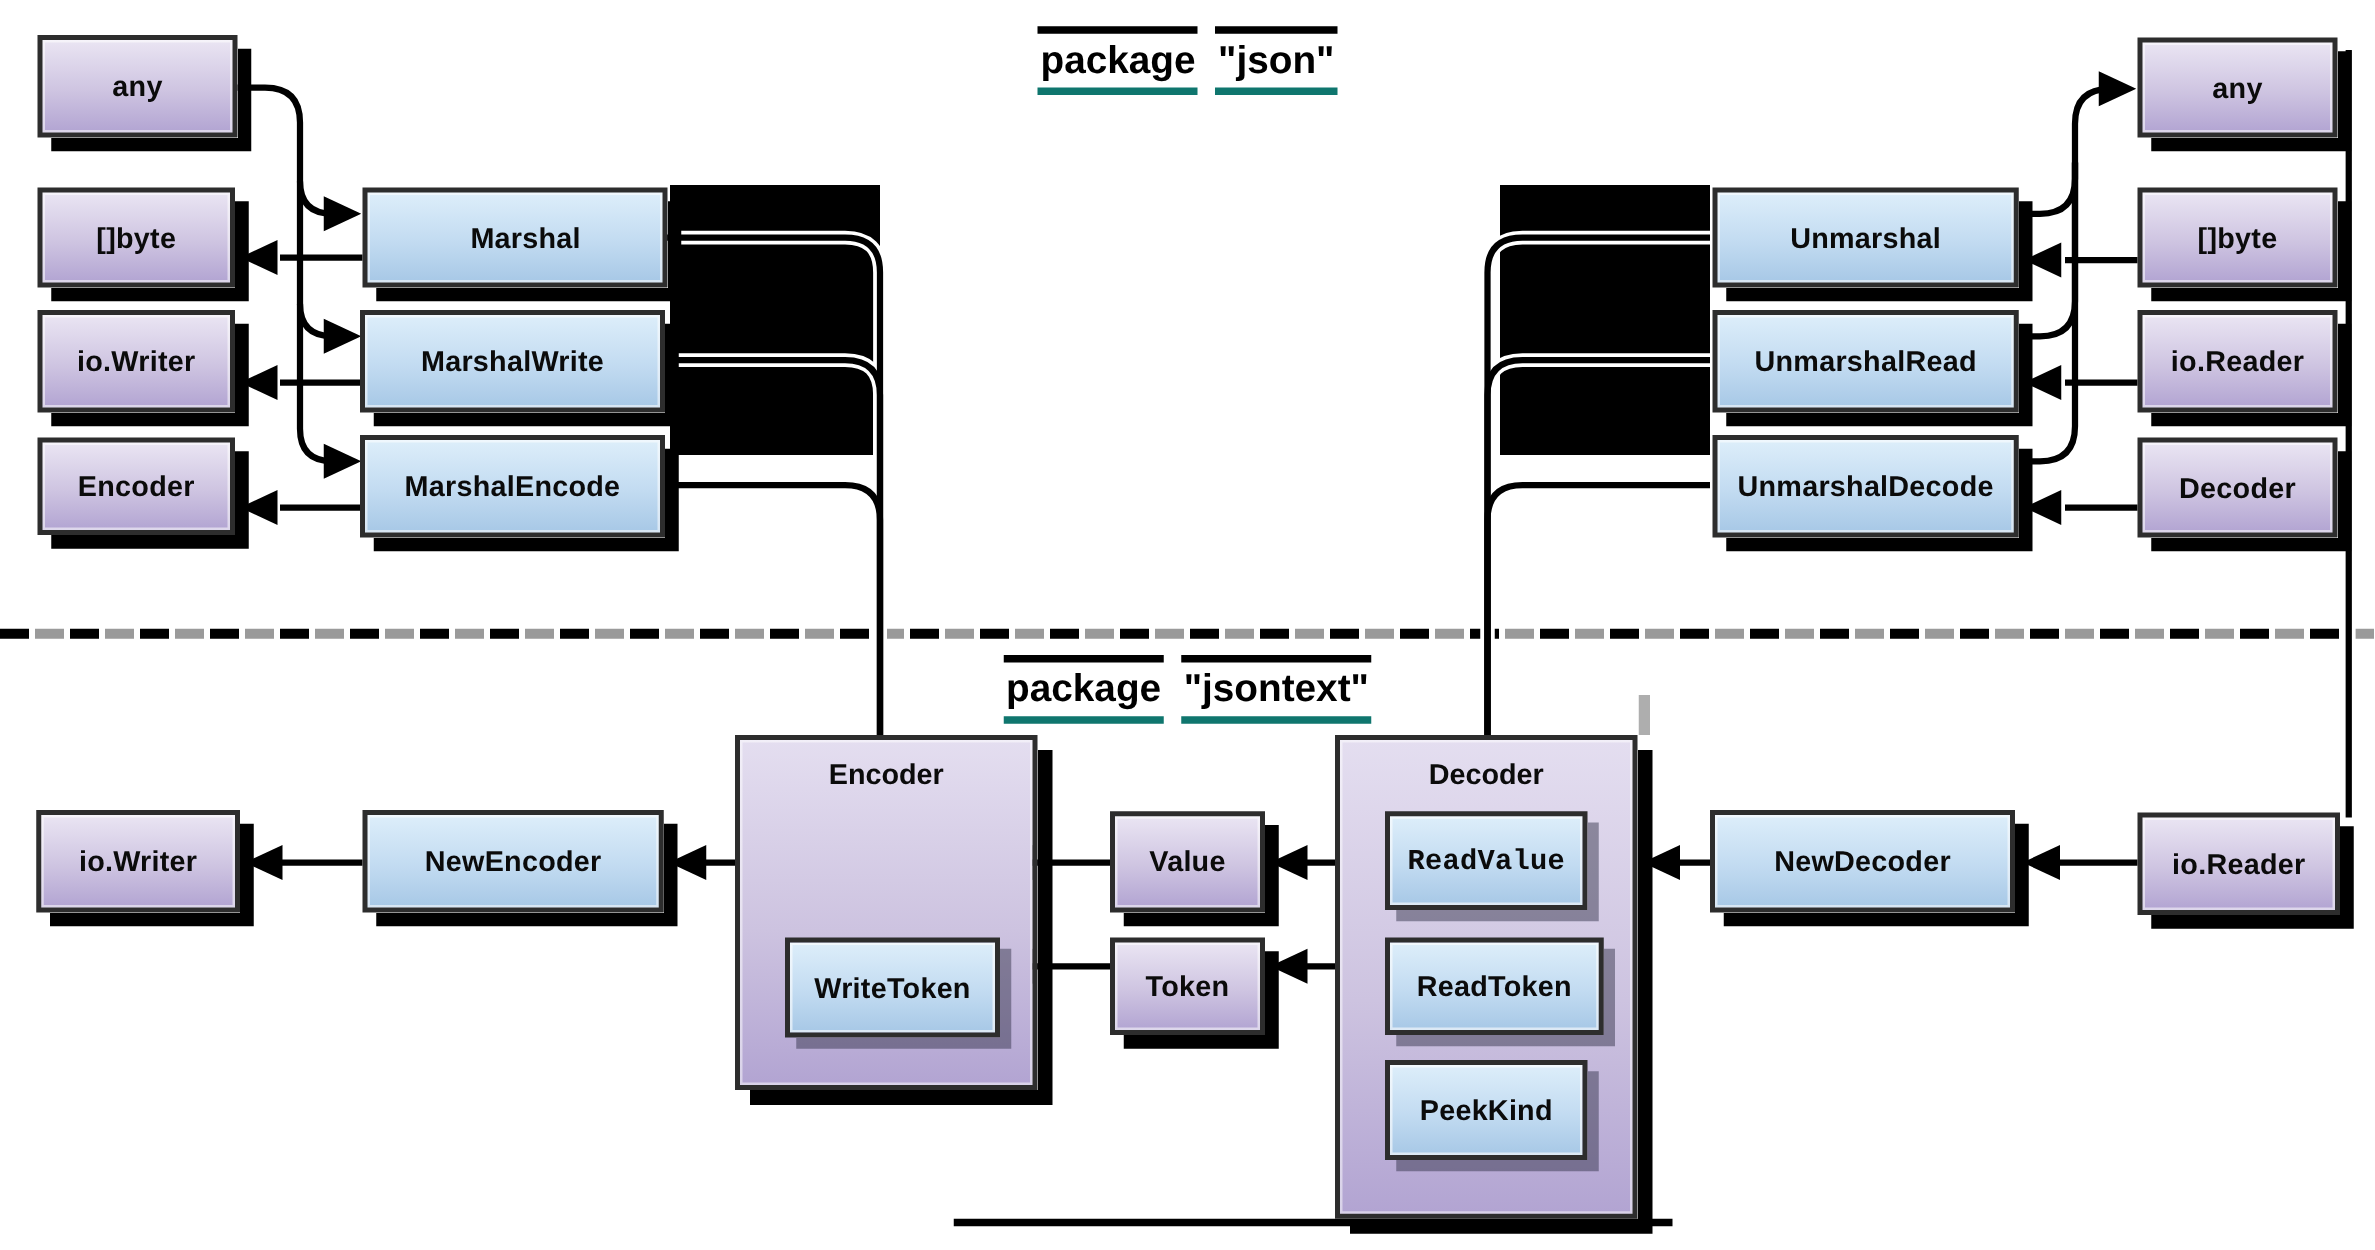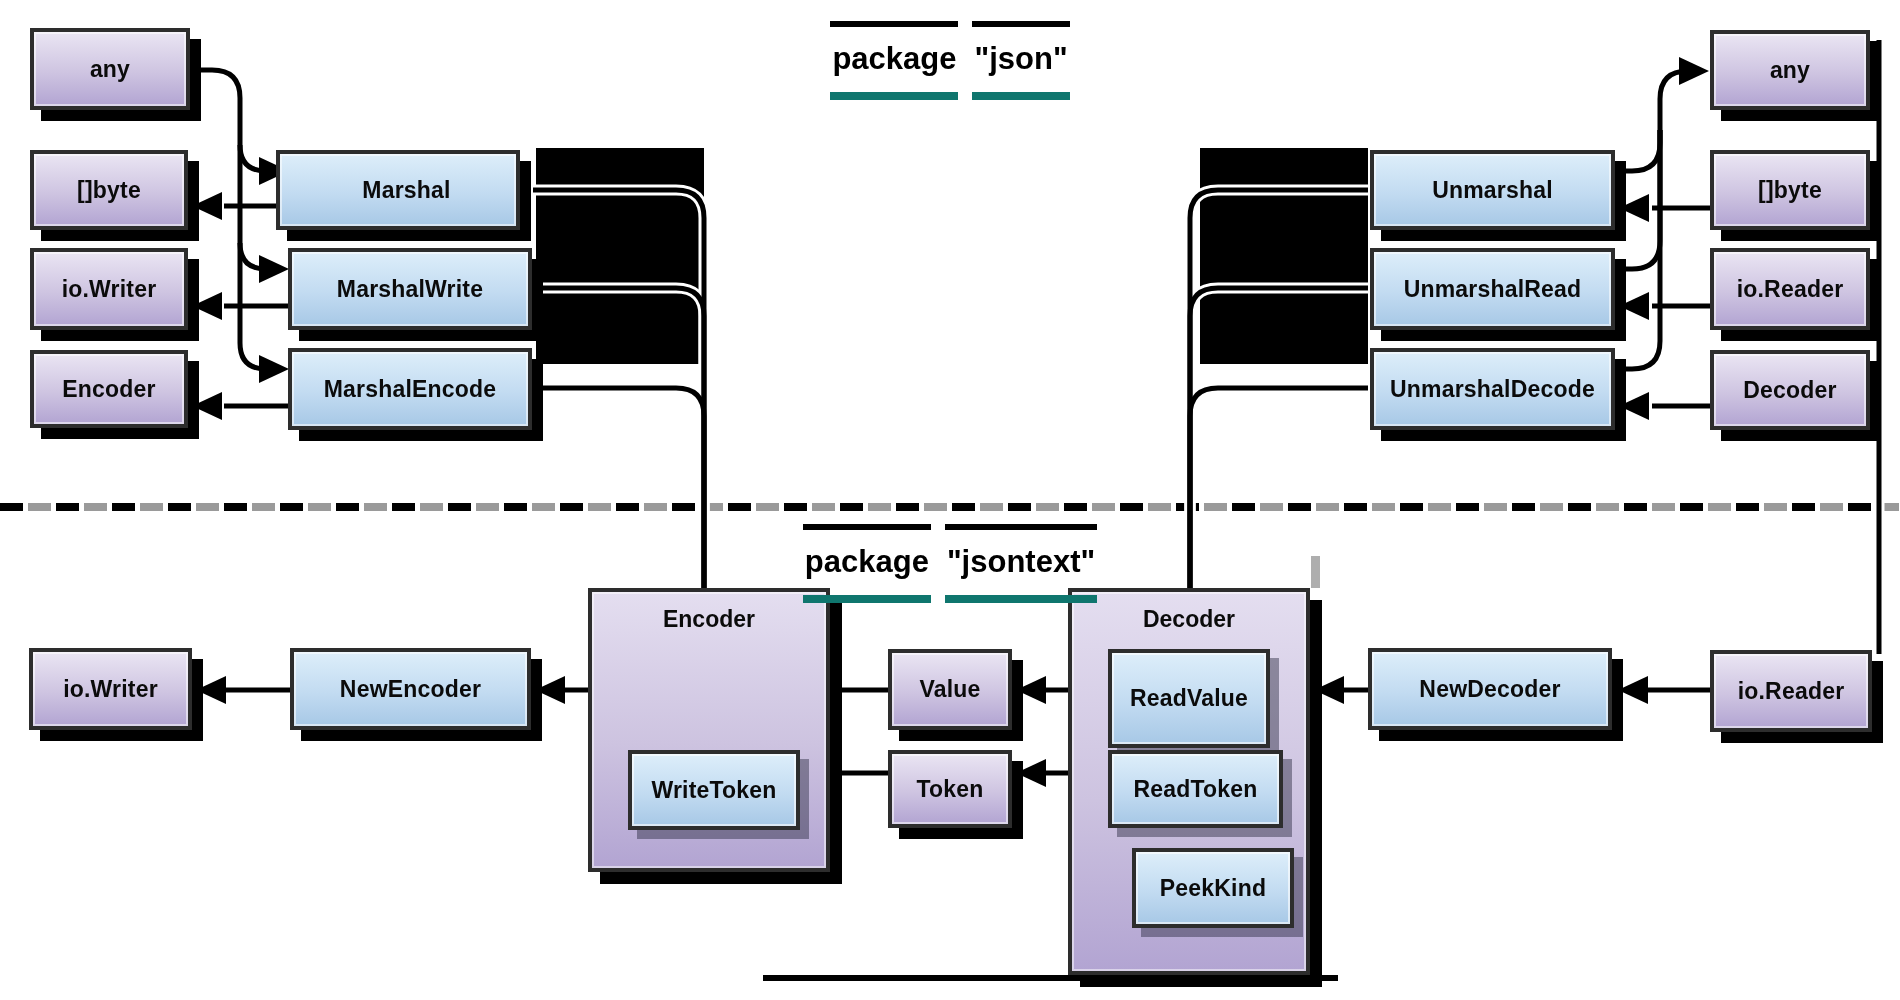--- a/index.html
+++ b/index.html
@@ -16,22 +16,22 @@
   .container{position:absolute;box-sizing:border-box;border:4px solid #2d2d2d;
        background:linear-gradient(180deg,#e4def0 0%,#cdc3e0 55%,#b2a4d2 100%);
        box-shadow:12px 12px 0 #000, inset 0 0 0 2px rgba(255,255,255,.5);
        z-index:3;}
   .container-label{position:absolute;width:100%;text-align:center;
        font-weight:bold;font-size:23px;color:#0b0b0b;z-index:4;}
   .sub{box-shadow:9px 9px 0 rgba(40,40,62,.45), inset 0 0 0 2px rgba(255,255,255,.6);z-index:5;}
   
   .pkg-title{position:absolute;width:100%;text-align:center;z-index:6;
        font-size:31px;font-weight:bold;color:#000;}
-  .pkg-title span{display:inline-block;line-height:1.05;padding:16px 2px;
-       border-top:6px solid #000;border-bottom:8px solid #0f766e;
+  .pkg-title span{display:inline-block;line-height:1.05;padding:5px 2px;
+       border-top:6px solid #000;border-bottom:6px solid #0f766e;
        text-shadow:-2px -2px 0 #fff,2px -2px 0 #fff,-2px 2px 0 #fff,2px 2px 0 #fff,
                    0 -2px 0 #fff,0 2px 0 #fff,-2px 0 0 #fff,2px 0 0 #fff;}
   .pkg-gap{display:inline-block;width:10px;border:none !important;}
   
   .divider{position:absolute;left:0;top:503px;width:1900px;height:8px;z-index:1;
        background:repeating-linear-gradient(90deg,#000 0 23px,#fff 23px 28px,#9a9a9a 28px 51px,#fff 51px 56px);}
   .bottom-rule{position:absolute;left:763px;top:975px;width:575px;height:6px;background:#000;z-index:2;}
   .gray-artifact{position:absolute;left:1311px;top:556px;width:9px;height:32px;background:#aeaeae;z-index:2;}
   svg.wires{position:absolute;left:0;top:0;z-index:2;}
 </style>
@@ -134,21 +134,21 @@
   <div class="box purple" style="left:30px;top:150px;width:158px;height:80px;">
       <span>[]byte</span>
     </div>
   <div class="box purple" style="left:30px;top:248px;width:158px;height:82px;">
       <span>io.Writer</span>
     </div>
   <div class="box purple" style="left:30px;top:350px;width:158px;height:78px;">
       <span>Encoder</span>
     </div>
 
-  <div class="box blue" style="left:276px;top:150px;width:244px;height:80px;padding-left:17px;">
+  <div class="box blue" style="left:290px;top:150px;width:244px;height:80px;padding-left:17px;">
       <span>Marshal</span>
     </div>
   <div class="box blue" style="left:288px;top:248px;width:244px;height:82px;">
       <span>MarshalWrite</span>
     </div>
   <div class="box blue" style="left:288px;top:348px;width:244px;height:82px;">
       <span>MarshalEncode</span>
     </div>
 
   <div class="box blue" style="left:1370px;top:150px;width:245px;height:80px;">
@@ -191,27 +191,27 @@
   <div class="box purple" style="left:888px;top:649px;width:124px;height:81px;">
       <span>Value</span>
     </div>
   <div class="box purple" style="left:888px;top:750px;width:124px;height:78px;">
       <span>Token</span>
     </div>
 
   <div class="container" style="left:1068px;top:588px;width:242px;height:387px;">
     <div class="container-label" style="top:14px;">Decoder</div>
   </div>
-  <div class="box blue sub" style="left:1108px;top:649px;width:162px;height:99px;">
+  <div class="box blue sub" style="left:1108px;top:649px;width:162px;height:79px;font-family:Liberation Mono, monospace;">
       <span>ReadValue</span>
     </div>
   <div class="box blue sub" style="left:1108px;top:750px;width:175px;height:78px;align-items:center;">
       <span>ReadToken</span>
     </div>
-  <div class="box blue sub" style="left:1108px;top:848px;width:162px;height:80px;margin-left:24px;">
+  <div class="box blue sub" style="left:1108px;top:848px;width:162px;height:80px;">
       <span>PeekKind</span>
     </div>
 
   <div class="box blue" style="left:1368px;top:648px;width:244px;height:82px;">
       <span>NewDecoder</span>
     </div>
   <div class="box purple" style="left:1710px;top:650px;width:162px;height:82px;">
       <span>io.Reader</span>
     </div>
 

